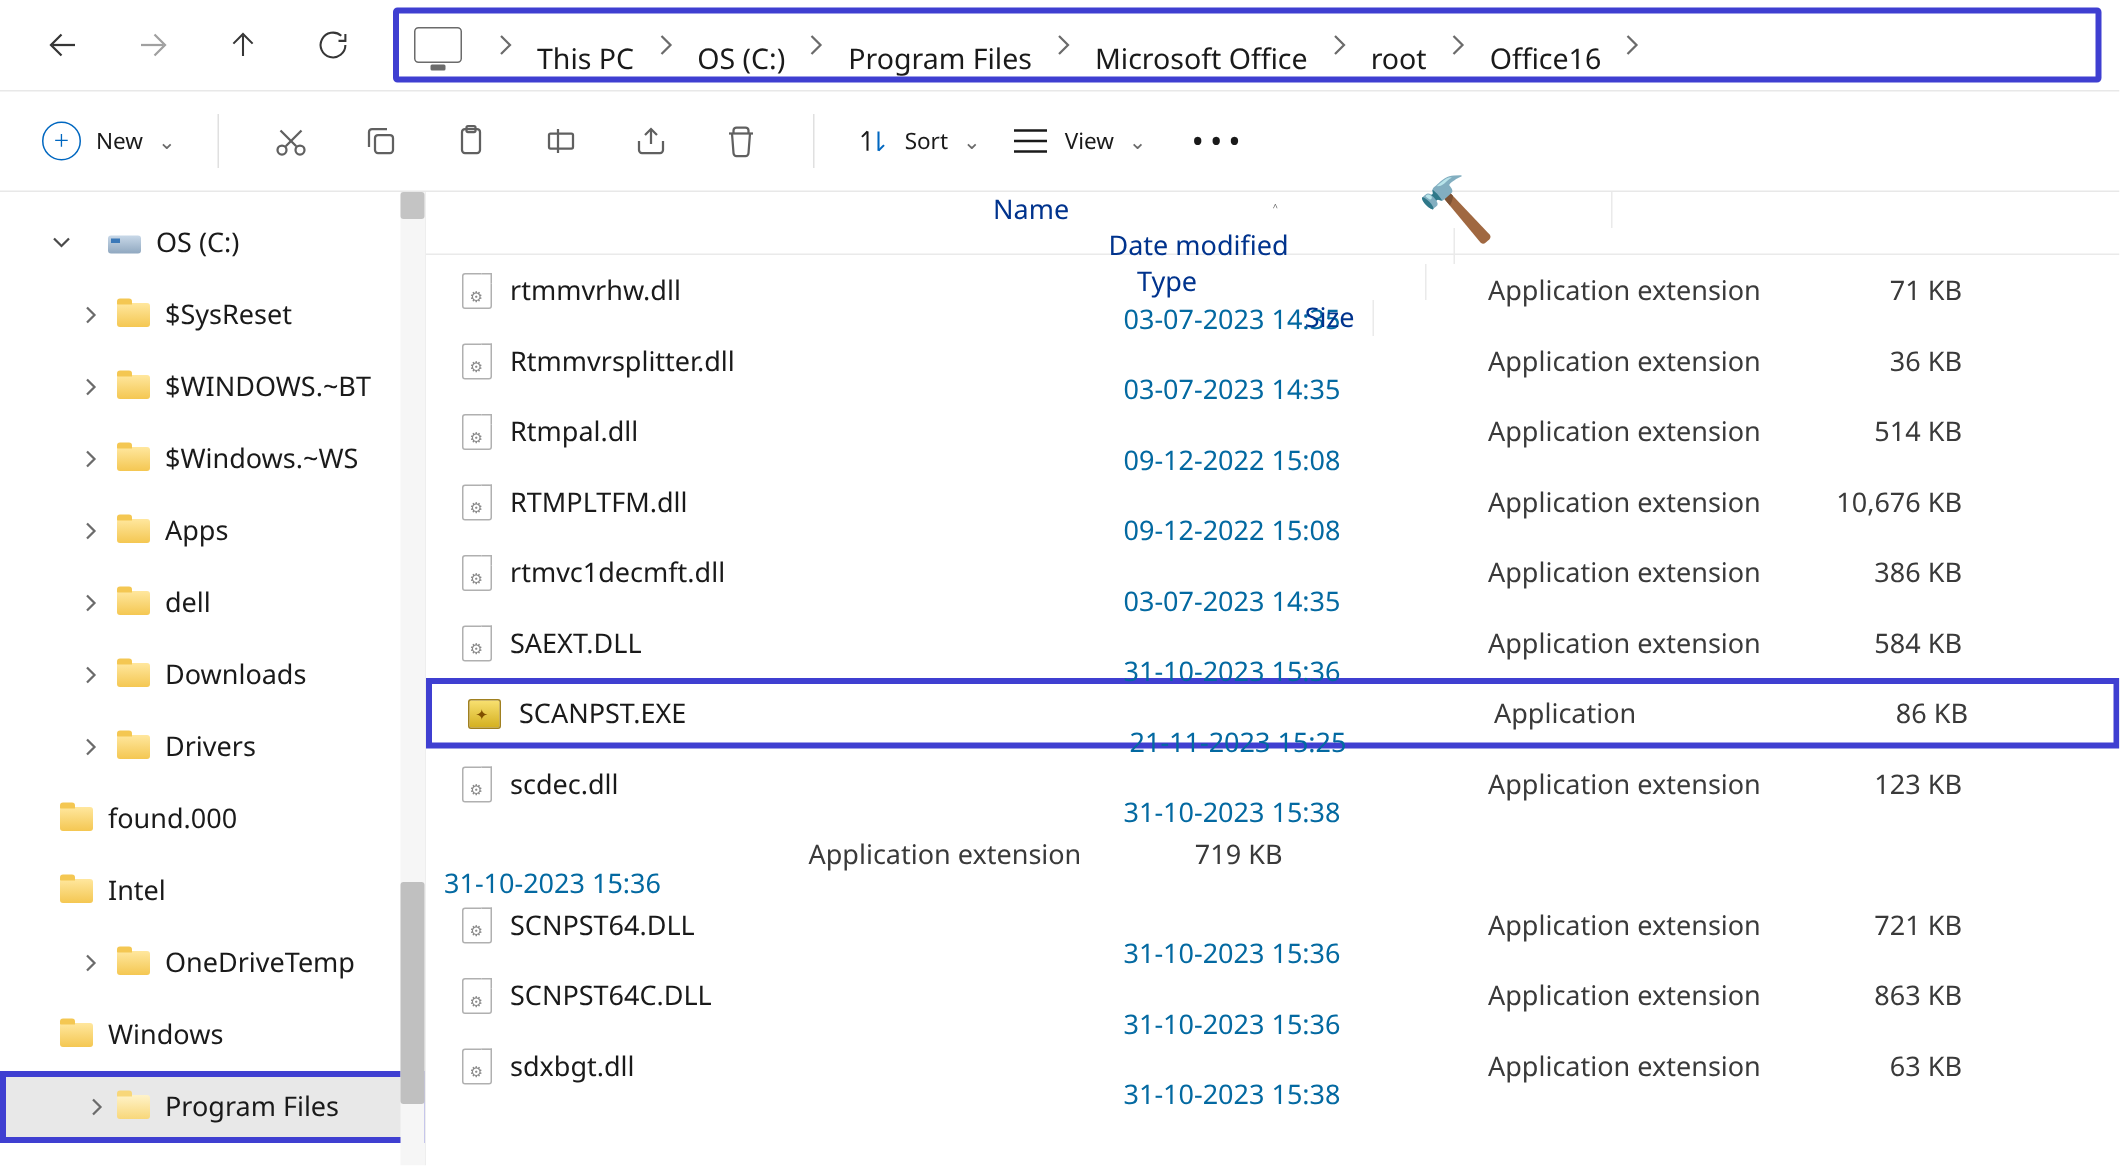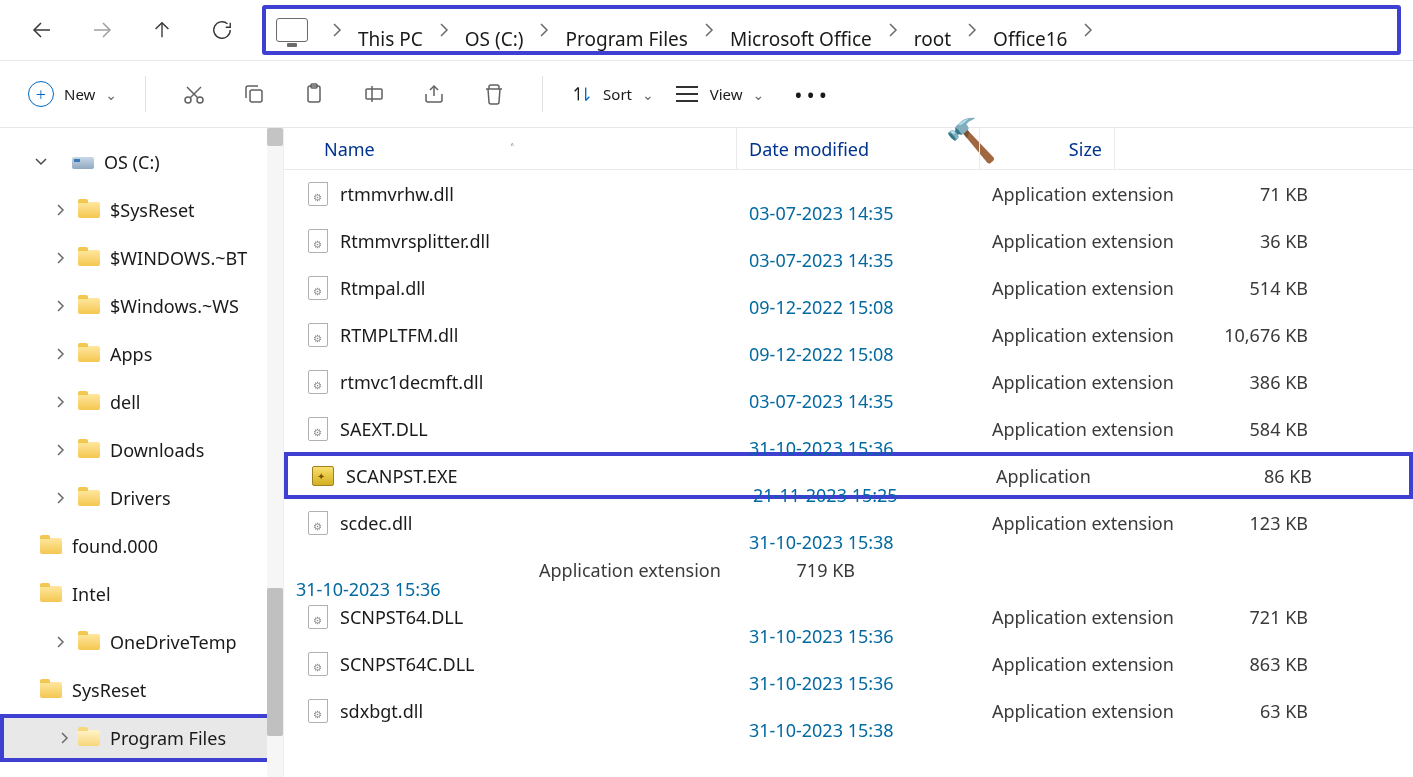--- a/index.html
+++ b/index.html
@@ -43,21 +43,21 @@
   .folder-open { width:22px; height:16px; background:linear-gradient(#fff3c9,#f8d77a); border-radius:2px; position:relative;}
   .folder-open::before { content:""; position:absolute; top:-3px; left:0; width:10px; height:4px; background:#f8d77a; border-radius:2px 2px 0 0;}
   .drive-icon { width:22px; height:12px; background:linear-gradient(#c8d8e8,#90a8c0); border-radius:2px; position:relative; margin-top:2px;}
   .drive-icon::after { content:""; position:absolute; width:6px; height:3px; background:#3a78b8; top:2px; left:2px;}
   .tree-root { padding-left:30px; }
   .tree-indent { padding-left: 78px;}
   .tree-noExpand { }
   .highlight-box { border: 4px solid #3f3fd1; background:#e8e8e8; padding-left:74px;}
 
   .main { flex:1; display:flex; flex-direction:column; }
-  .col-header { height:42px; display:flex; align-items:center; font-size:18px; color:#00338d; border-bottom:1px solid #eaeaea; position:relative;}
+  .col-header { height:42px; display:flex; align-items:center; font-size:18px; color:#00338d; border-bottom:1px solid #eaeaea; position:relative;flex-direction:column;}
   .col { padding:0 12px; display:flex; align-items:center; height:100%; border-right:1px solid #eaeaea;}
   .col-name { width: 453px; padding-left:40px; justify-content:space-between;}
   .col-date { width: 243px; }
   .col-type { width: 205px; }
   .col-size { width: 135px; justify-content:flex-end;}
   .sort-caret { font-size:12px; color:#5a5a5a; margin-right:210px;}
   .file-list { flex:1; overflow:hidden;}
   .row { height: 47px; display:flex; align-items:center; font-size:18px;}
   .row.hl { border:4px solid #3f3fd1; height:47px;}
   .cell-name { width: 453px; padding-left:24px; display:flex; align-items:center; gap:12px;}
@@ -304,21 +304,21 @@
           <span class="chev-wrap">
             <svg width="10" height="12" viewBox="0 0 10 12" fill="none" stroke="#6b6b6b" stroke-width="1.5">
               <path d="M2 1l5 5-5 5"></path>
             </svg>
           </span>
           <span class="folder-icon"></span>
           <span>OneDriveTemp</span>
         </div>
         <div class="tree-item tree-noExpand">
           <span class="folder-icon"></span>
-          <span>SysReset</span>
+          <span>Windows</span>
         </div>
         <div class="tree-item tree-indent highlight-box">
           <span class="chev-wrap">
             <svg width="10" height="12" viewBox="0 0 10 12" fill="none" stroke="#6b6b6b" stroke-width="1.5">
               <path d="M2 1l5 5-5 5"></path>
             </svg>
           </span>
           <span class="folder-open"></span>
           <span>Program Files</span>
         </div>
@@ -331,20 +331,23 @@
 
   <div class="main">
     <div class="col-header">
       <div class="col col-name">
         <span>Name</span>
         <span class="sort-caret">˄</span>
       </div>
       <div class="col col-date">
           <span>Date modified</span>
         </div>
+      <div class="col col-type">
+          <span>Type</span>
+        </div>
       <div class="col col-size">
           <span>Size</span>
         </div>
     </div>
     <div class="file-list" id="file-list">
         <div class="row">
           <div class="cell-name">
             <span class="dll-icon"></span>
             <span>rtmmvrhw.dll</span>
           </div>

